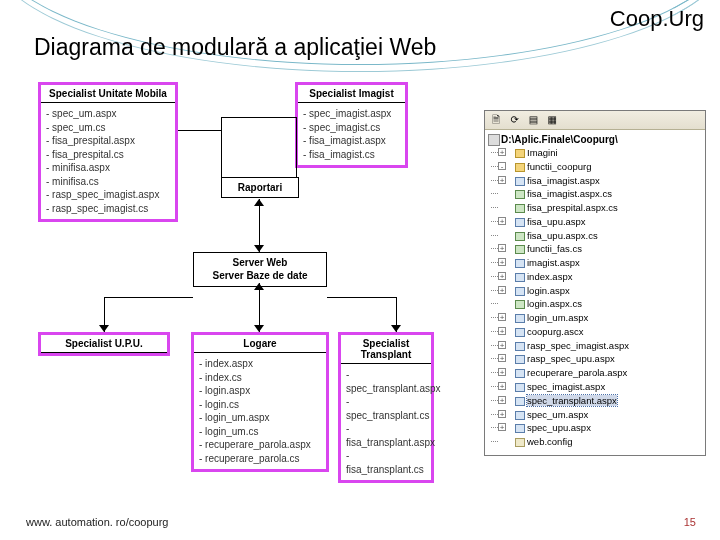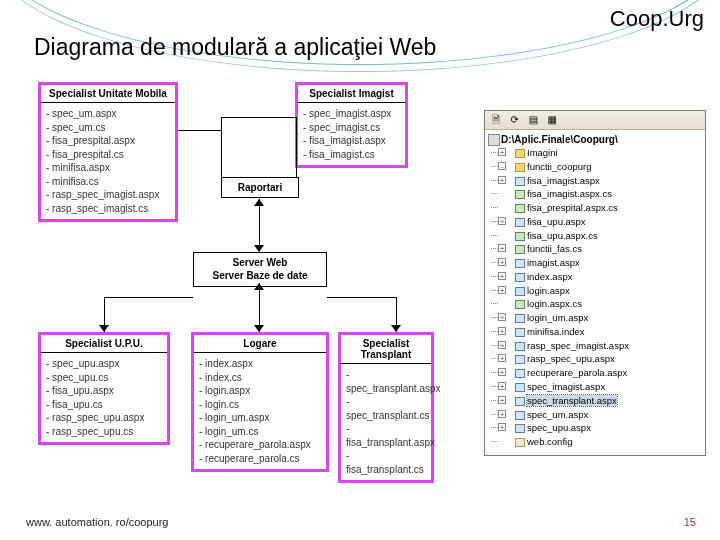--- a/index.html
+++ b/index.html
@@ -65,28 +65,20 @@
         <li>- spec_imagist.aspx</li>
         <li>- spec_imagist.cs</li>
         <li>- fisa_imagist.aspx</li>
         <li>- fisa_imagist.cs</li>
       </ul>
   </div>
   <div class="sbox" style="left:183px;top:95px;width:78px">Raportari</div>
   <div class="sbox" style="left:155px;top:170px;width:134px;line-height:1.25">Server Web<br>Server Baze de date</div>
   <div class="dbox" style="left:0;top:250px;width:132px">
     <div class="hd">Specialist U.P.U.</div>
-    <ul>
-        <li>- spec_upu.aspx</li>
-        <li>- spec_upu.cs</li>
-        <li>- fisa_upu.aspx</li>
-        <li>- fisa_upu.cs</li>
-        <li>- rasp_spec_upu.aspx</li>
-        <li>- rasp_spec_upu.cs</li>
-      </ul>
   </div>
   <div class="dbox" style="left:153px;top:250px;width:138px">
     <div class="hd">Logare</div>
     <ul>
         <li>- index.aspx</li>
         <li>- index.cs</li>
         <li>- login.aspx</li>
         <li>- login.cs</li>
         <li>- login_um.aspx</li>
         <li>- login_um.cs</li>
@@ -138,21 +130,21 @@
         <div class="node"><span class="ic ic-cs"></span><span>fisa_imagist.aspx.cs</span></div>
         <div class="node"><span class="ic ic-cs"></span><span>fisa_prespital.aspx.cs</span></div>
         <div class="node"><span class="exp">+</span><span class="ic ic-aspx"></span><span>fisa_upu.aspx</span></div>
         <div class="node"><span class="ic ic-cs"></span><span>fisa_upu.aspx.cs</span></div>
         <div class="node"><span class="exp">+</span><span class="ic ic-cs"></span><span>functii_fas.cs</span></div>
         <div class="node"><span class="exp">+</span><span class="ic ic-aspx"></span><span>imagist.aspx</span></div>
         <div class="node"><span class="exp">+</span><span class="ic ic-aspx"></span><span>index.aspx</span></div>
         <div class="node"><span class="exp">+</span><span class="ic ic-aspx"></span><span>login.aspx</span></div>
         <div class="node"><span class="ic ic-cs"></span><span>login.aspx.cs</span></div>
         <div class="node"><span class="exp">+</span><span class="ic ic-aspx"></span><span>login_um.aspx</span></div>
-        <div class="node"><span class="exp">+</span><span class="ic ic-aspx"></span><span>minifisa.index</span></div>
+        <div class="node"><span class="exp">+</span><span class="ic ic-aspx"></span><span>coopurg.ascx</span></div>
         <div class="node"><span class="exp">+</span><span class="ic ic-aspx"></span><span>rasp_spec_imagist.aspx</span></div>
         <div class="node"><span class="exp">+</span><span class="ic ic-aspx"></span><span>rasp_spec_upu.aspx</span></div>
         <div class="node"><span class="exp">+</span><span class="ic ic-aspx"></span><span>recuperare_parola.aspx</span></div>
         <div class="node"><span class="exp">+</span><span class="ic ic-aspx"></span><span>spec_imagist.aspx</span></div>
         <div class="node"><span class="exp">+</span><span class="ic ic-aspx"></span><span class="sel">spec_transplant.aspx</span></div>
         <div class="node"><span class="exp">+</span><span class="ic ic-aspx"></span><span>spec_um.aspx</span></div>
         <div class="node"><span class="exp">+</span><span class="ic ic-aspx"></span><span>spec_upu.aspx</span></div>
         <div class="node"><span class="ic ic-cfg"></span><span>web.config</span></div>
       </div>
   </div>

